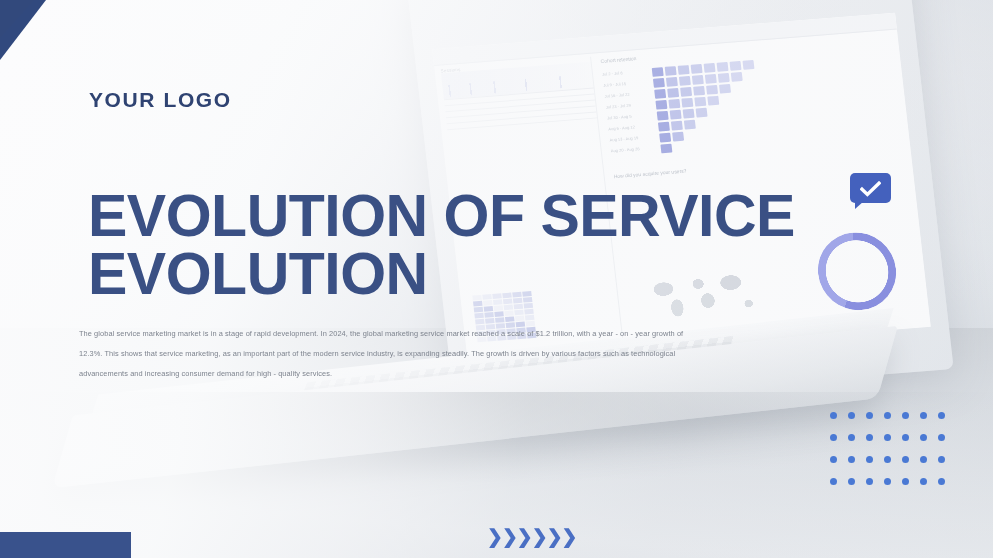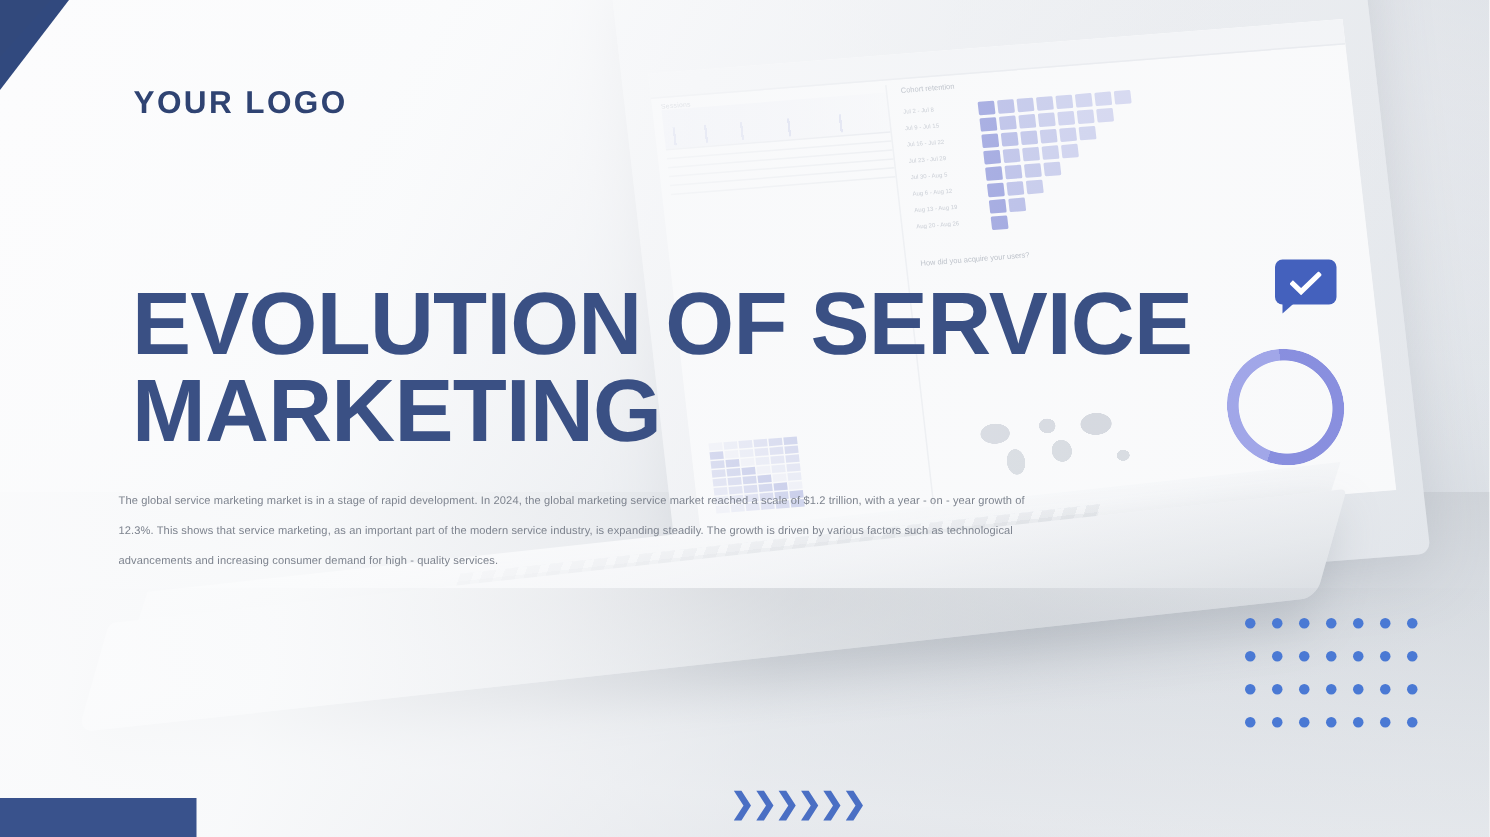--- a/index.html
+++ b/index.html
@@ -284,21 +284,21 @@
     width: 0; height: 0;
     border-left: 9px solid #4461bd;
     border-bottom: 8px solid transparent;
   }
   .check-badge svg { position: absolute; left: 10px; top: 8px; }
 
   
   .logo {
     position: absolute;
     left: 89px;
-    top: 57px;
+    top: 88px;
     font-size: 21px;
     font-weight: bold;
     letter-spacing: 1.6px;
     color: #2f4372;
   }
   .subtitle {
     position: absolute;
     left: 91px;
     top: 158px;
     font-size: 16px;
@@ -536,18 +536,18 @@
 
   <div class="check-badge">
     <svg width="21" height="16" viewBox="0 0 21 16" aria-hidden="true">
       <path d="M2 8.2 L7.4 13.4 L19 2.2" fill="none" stroke="#ffffff" stroke-width="3.4" stroke-linecap="square"></path>
     </svg>
   </div>
 
   <div class="logo">YOUR LOGO</div>
   <div class="title">
     <span>EVOLUTION OF SERVICE</span>
-    <span class="line2">MARKETING</span>
+    <span class="line2">EVOLUTION</span>
   </div>
   <div class="paragraph">The global service marketing market is in a stage of rapid development. In 2024, the global marketing service market reached a scale of $1.2 trillion, with a year - on - year growth of 12.3%. This shows that service marketing, as an important part of the modern service industry, is expanding steadily. The growth is driven by various factors such as technological advancements and increasing consumer demand for high - quality services.</div>
 
   <div class="chevrons">❯❯❯❯❯❯</div>
 </div>
 
 </body></html>

